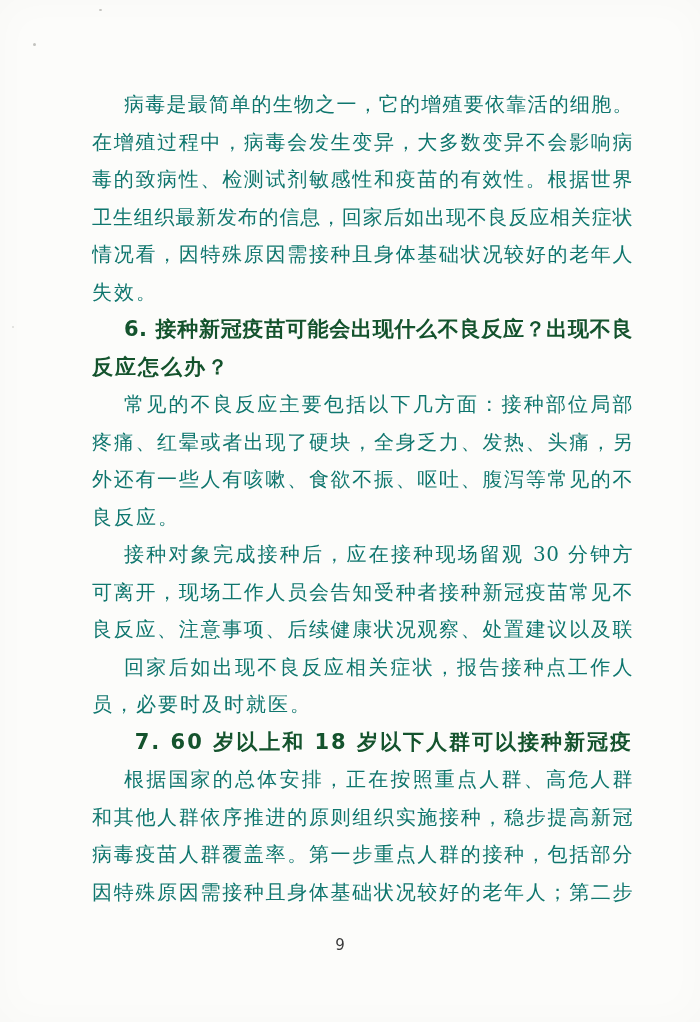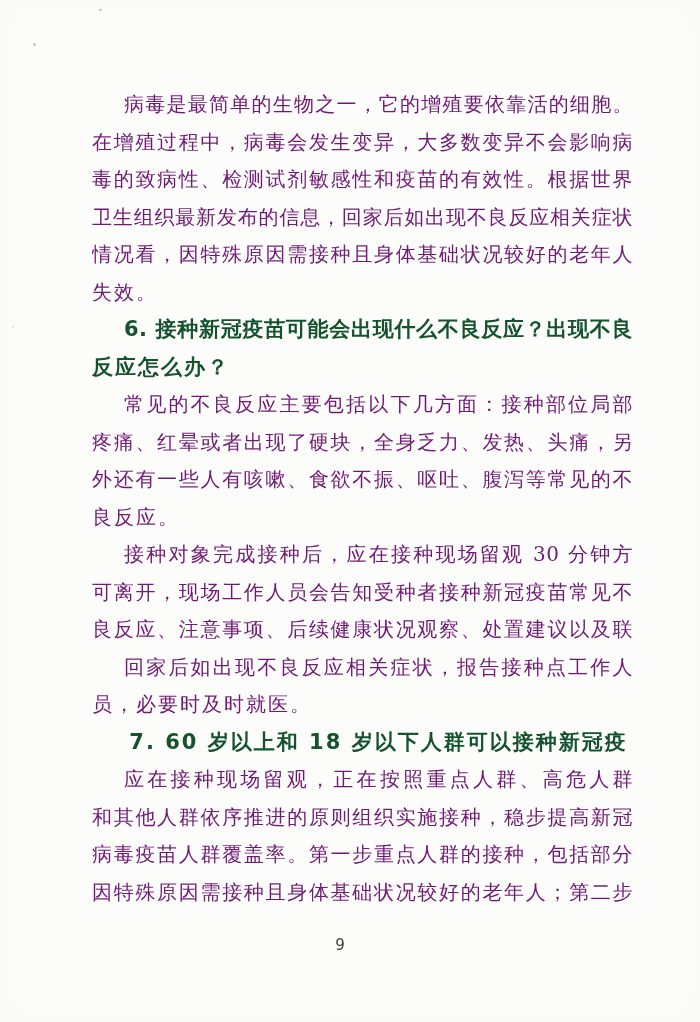--- a/index.html
+++ b/index.html
@@ -21,32 +21,32 @@
     left: 92px;
     top: 86px;
     width: 541px;
   }
   .block { margin: 0; padding: 0; }
   .tline {
     display: block;
     height: 37.5px;
     line-height: 37.5px;
     font-size: 20px;
-    color: #701a75;
+    color: #0f766e;
     font-family: "DejaVu Serif", "Liberation Serif", serif;
     text-align: justify;
     text-align-last: justify;
     overflow: hidden;
     letter-spacing: 0.5px;
   }
   .tline.first {
     text-indent: 32px;
   }
   .tline.last {
-    text-align: center;
+    text-align: right;
     text-align-last: left;
     letter-spacing: 2px;
   }
   .heading .tline {
     font-family: "DejaVu Sans", "Liberation Sans", sans-serif;
     font-weight: 700;
     color: #14532d;
     font-size: 21px;
   }
   .page-number {
@@ -110,21 +110,21 @@
     <div class="block">
       <span class="tline first">回家后如出现不良反应相关症状，报告接种点工作人</span>
       <span class="tline last">员，必要时及时就医。</span>
     </div>
 
     <div class="block heading">
       <span class="tline first last">7. 60 岁以上和 18 岁以下人群可以接种新冠疫苗吗？</span>
     </div>
 
     <div class="block">
-      <span class="tline first">应在接种现场留观，正在按照重点人群、高危人群</span>
+      <span class="tline first">根据国家的总体安排，正在按照重点人群、高危人群</span>
       <span class="tline">和其他人群依序推进的原则组织实施接种，稳步提高新冠</span>
       <span class="tline">病毒疫苗人群覆盖率。第一步重点人群的接种，包括部分</span>
       <span class="tline">因特殊原因需接种且身体基础状况较好的老年人；第二步</span>
     </div>
 
   </div>
 
   <div class="page-number">9</div>
 
 </div>

